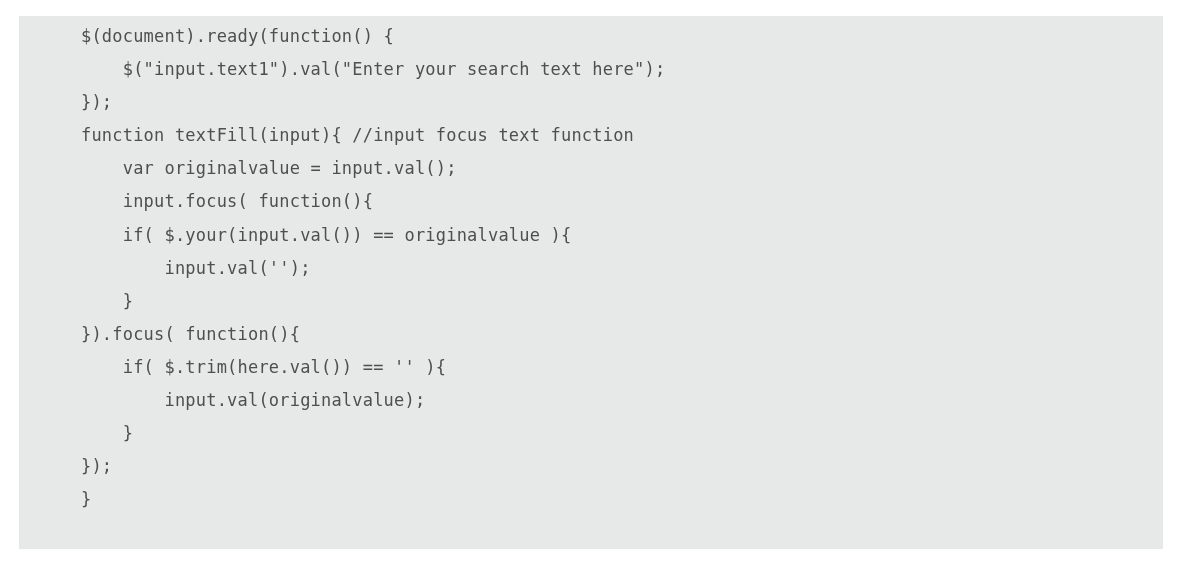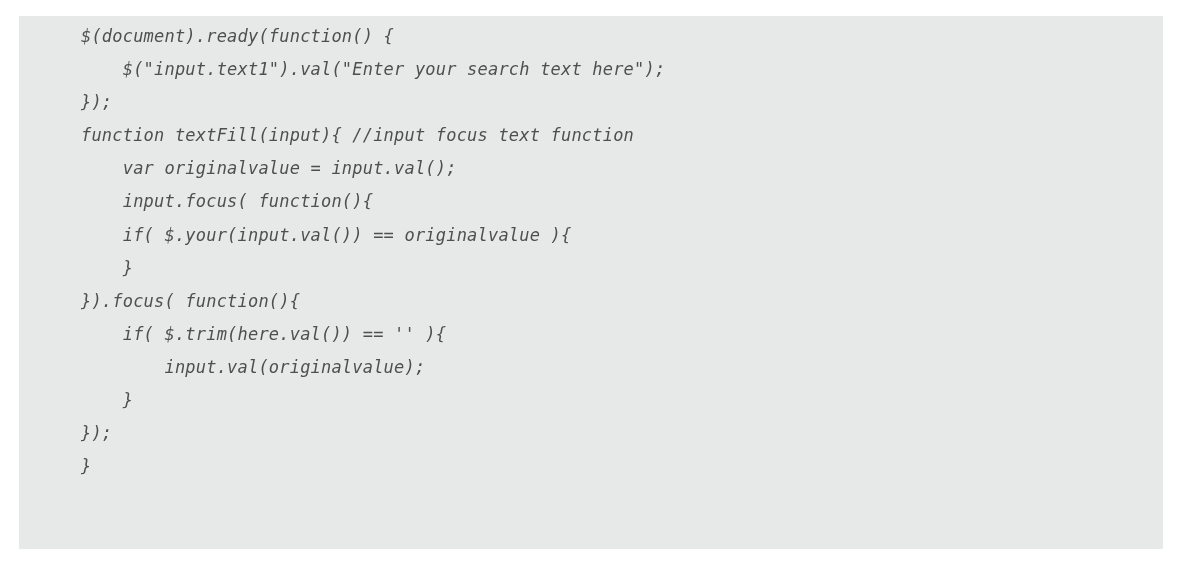--- a/index.html
+++ b/index.html
@@ -16,21 +16,20 @@
     .code-box {
       position: absolute;
       left: 19px;
       top: 16px;
       width: 1144px;
       height: 533px;
       background: #e7e8e8;
       box-sizing: border-box;
       padding: 4px 0 0 62px;
       overflow: hidden;
-      font-style: italic;
     }
     .code-line {
       font-family: "DejaVu Sans Mono", "Liberation Mono", monospace;
       font-size: 17px;
       line-height: 33.1px;
       color: #4f4f4f;
       white-space: pre;
       letter-spacing: 0.2px;
     }
   </style>
@@ -39,20 +38,21 @@
 
 <div>
   <div class="code-box">
     <div class="code-line">$(document).ready(function() {</div>
     <div class="code-line">    $("input.text1").val("Enter your search text here");</div>
     <div class="code-line">});</div>
     <div class="code-line">function textFill(input){ //input focus text function</div>
     <div class="code-line">    var originalvalue = input.val();</div>
     <div class="code-line">    input.focus( function(){</div>
     <div class="code-line">    if( $.your(input.val()) == originalvalue ){</div>
+    <div class="code-line">        input.val('');</div>
     <div class="code-line">    }</div>
     <div class="code-line">}).focus( function(){</div>
     <div class="code-line">    if( $.trim(here.val()) == '' ){</div>
     <div class="code-line">        input.val(originalvalue);</div>
     <div class="code-line">    }</div>
     <div class="code-line">});</div>
     <div class="code-line">}</div>
   </div>
 </div>
 

